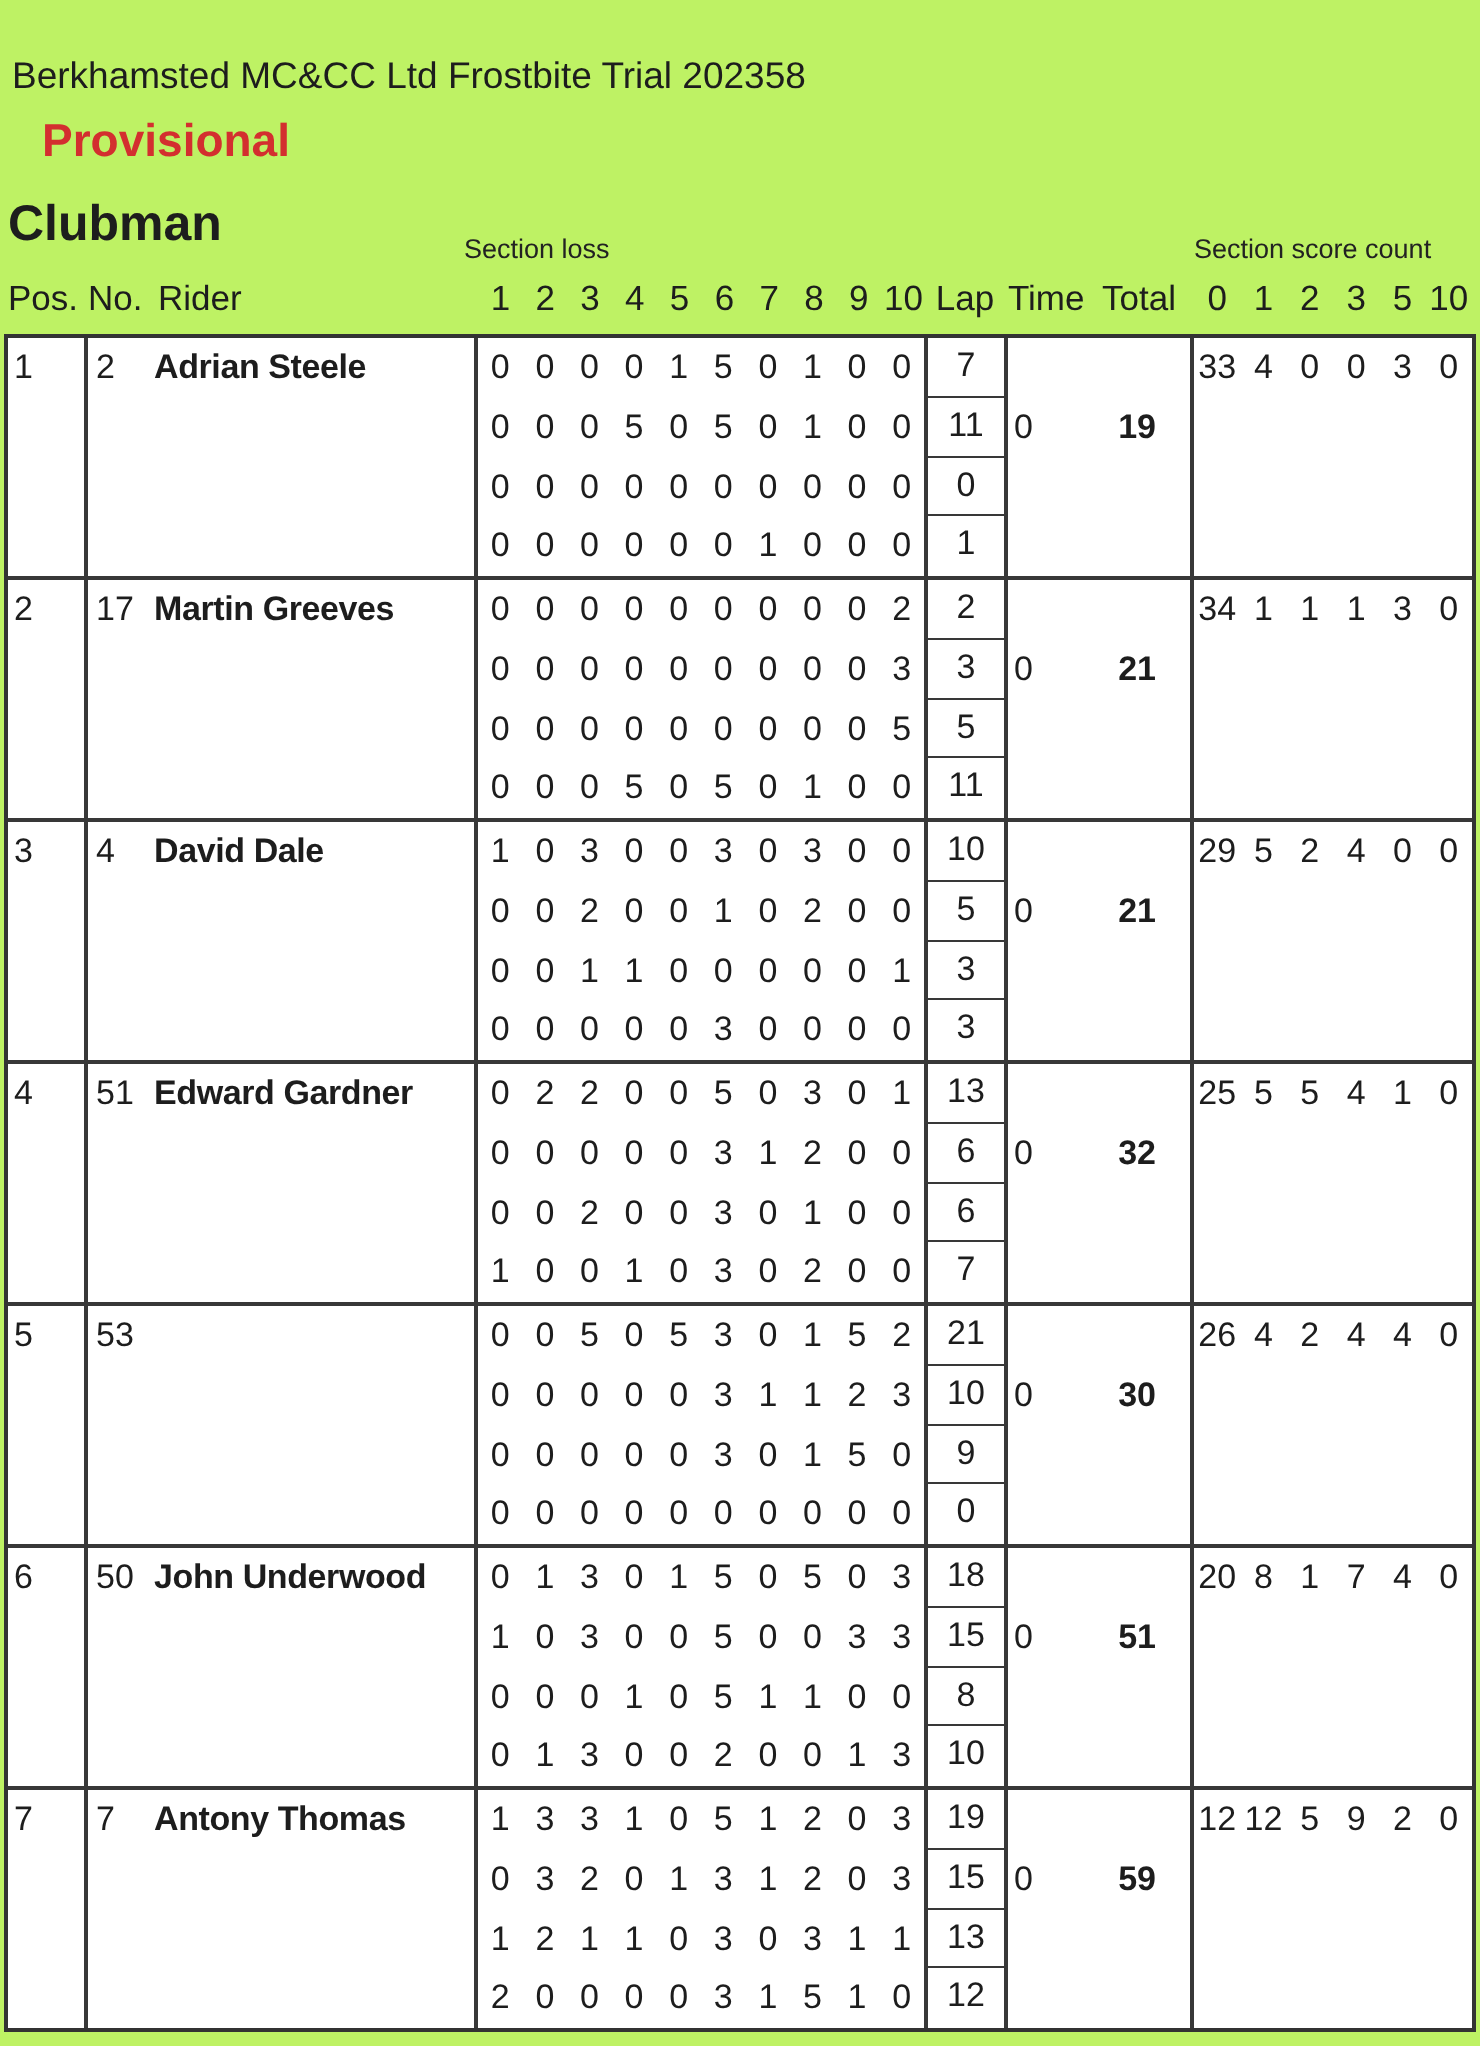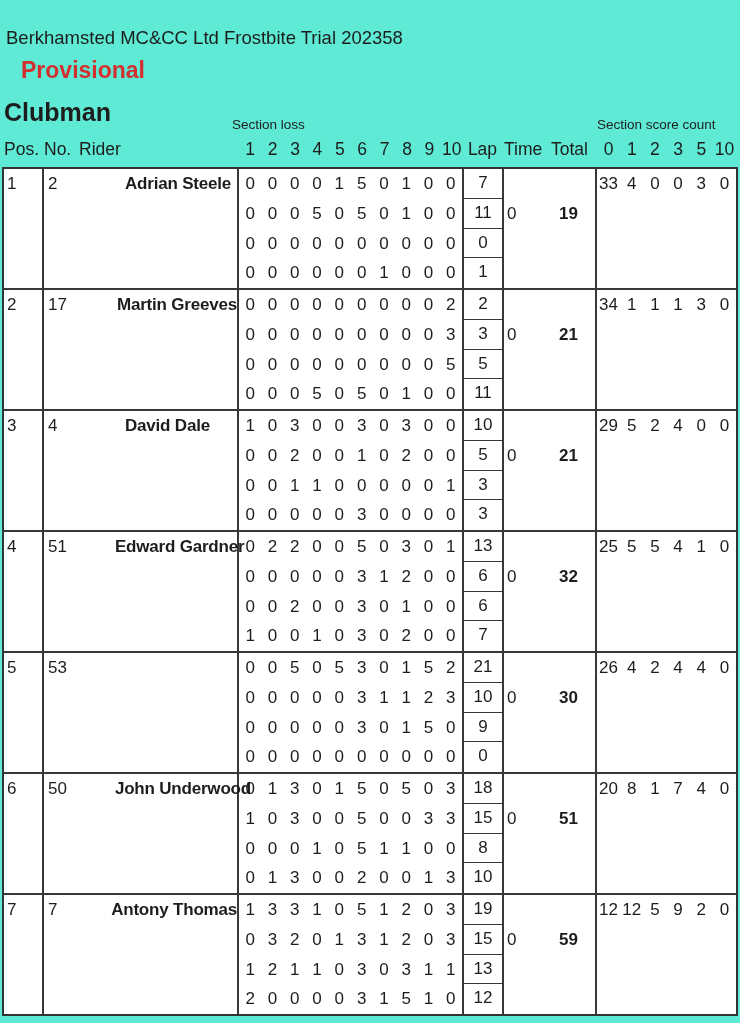--- a/index.html
+++ b/index.html
@@ -1,17 +1,17 @@
 <!DOCTYPE html>
 <html><head>
 <meta charset="utf-8">
 <style>
   html,body{margin:0;padding:0;background:#ffffff;}
   .page{
-    position:relative;width:740px;height:1023px;background:#5eead4;
+    position:relative;width:740px;height:1023px;background:#bef264;
     font-family:"Liberation Sans",sans-serif;color:#1d1d1d;overflow:hidden;
   }
   .title{position:absolute;left:6px;top:27px;font-size:18.5px;font-weight:400;white-space:nowrap;}
   .provisional{position:absolute;left:21px;top:57px;font-size:23px;font-weight:bold;color:#d32f2f;}
   .classname{position:absolute;left:4px;top:98px;font-size:25px;font-weight:bold;}
   .grp{position:absolute;top:117px;font-size:13.5px;color:#222;}
   .grp-sl{left:232px;}
   .grp-ssc{left:597px;}
   .colhdr{position:absolute;top:139px;font-size:17.5px;white-space:nowrap;}
   .h-pos{left:4px;} .h-no{left:44px;} .h-rider{left:79px;}
@@ -24,21 +24,21 @@
   .results-table{
     position:absolute;left:2px;top:167px;width:736px;
     border:2.5px solid #333333;box-sizing:border-box;background:#fff;
   }
   .rider-block{display:flex;height:121px;box-sizing:border-box;border-bottom:2px solid #383838;}
   .rider-block:last-child{border-bottom:none;height:119px;}
   .cell{box-sizing:border-box;border-right:2px solid #383838;}
   .c-pos{width:40px;font-size:17px;line-height:29.75px;padding-left:3px;}
   .c-rider{width:195px;display:flex;font-size:17px;line-height:29.75px;}
   .no{width:33px;padding-left:4px;box-sizing:border-box;}
-  .name{font-weight:bold;white-space:nowrap;letter-spacing:-0.2px;margin-left:48px;}
+  .name{font-weight:bold;white-space:nowrap;letter-spacing:-0.2px;}
   .c-sections{width:225px;}
   .sec-row{height:29.75px;display:grid;grid-template-columns:repeat(10,1fr);text-align:center;font-size:17px;line-height:29.75px;}
   .c-lap{width:40px;}
   .lap-box{height:29.75px;box-sizing:border-box;text-align:center;font-size:17px;line-height:28.5px;}
   .lb-b{border-bottom:1.5px solid #383838;}
   .c-tt{width:93px;}
   .tt-row{margin-top:29.75px;height:29.75px;display:flex;justify-content:space-between;align-items:center;font-size:17px;}
   .time{padding-left:3px;}
   .total{font-weight:bold;padding-right:17px;}
   .c-counts{flex:1;border-right:none;min-width:0;}

